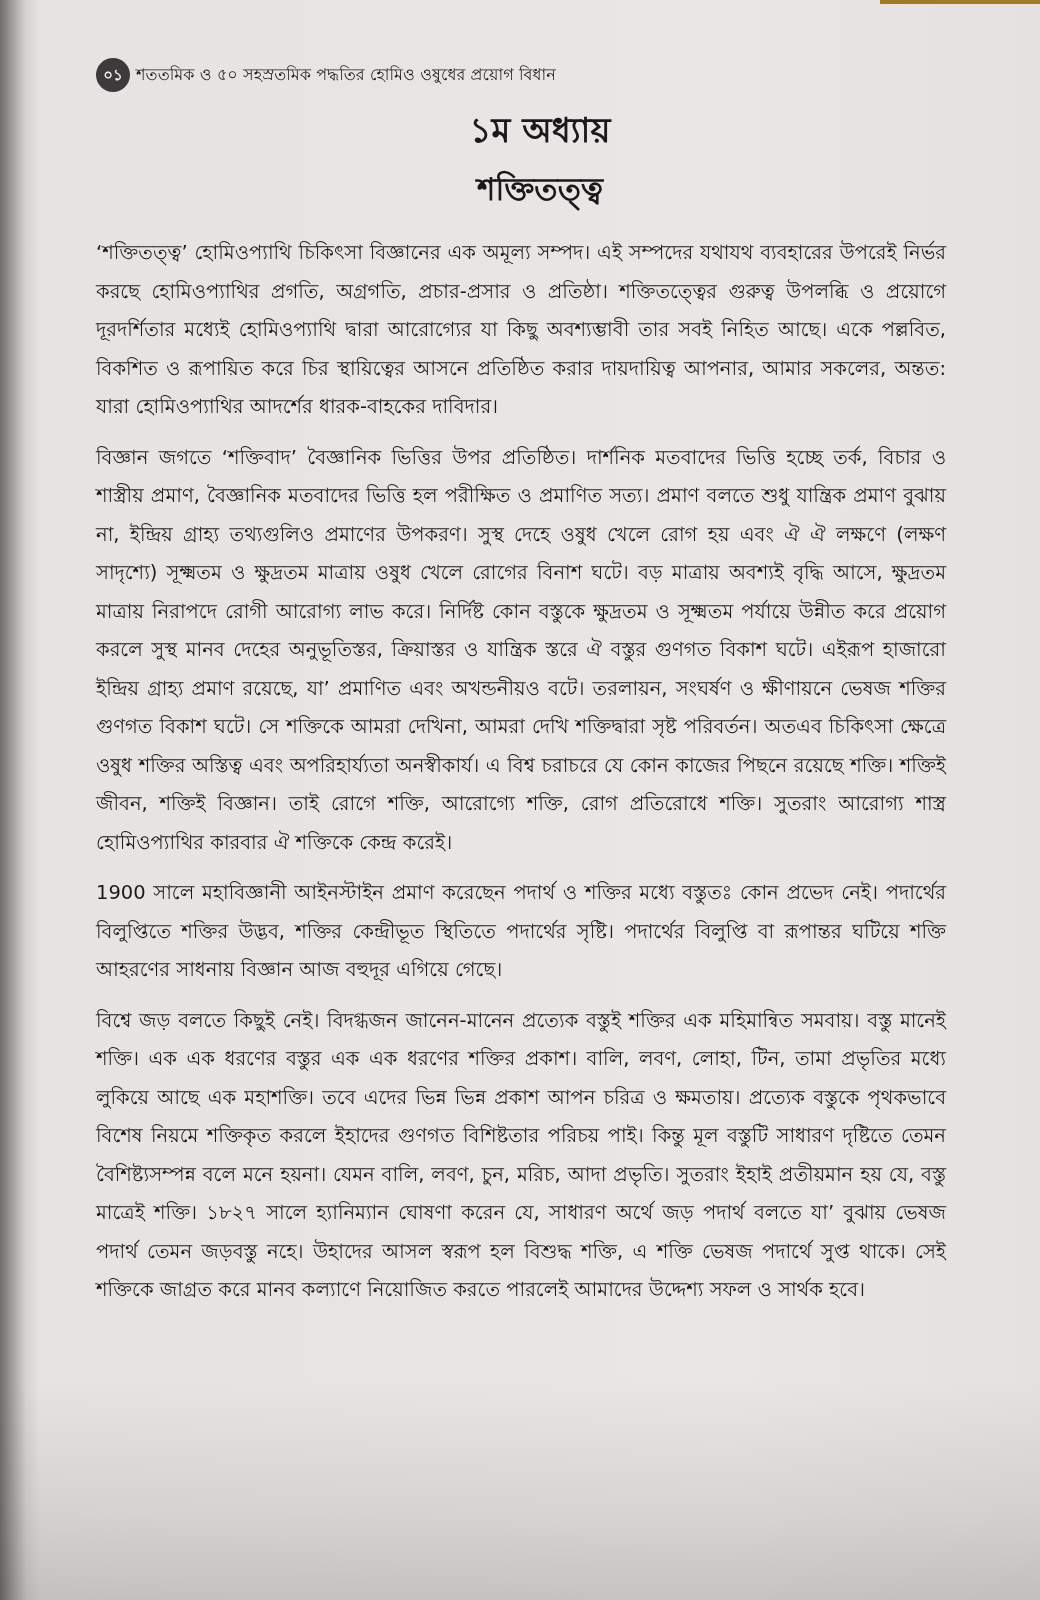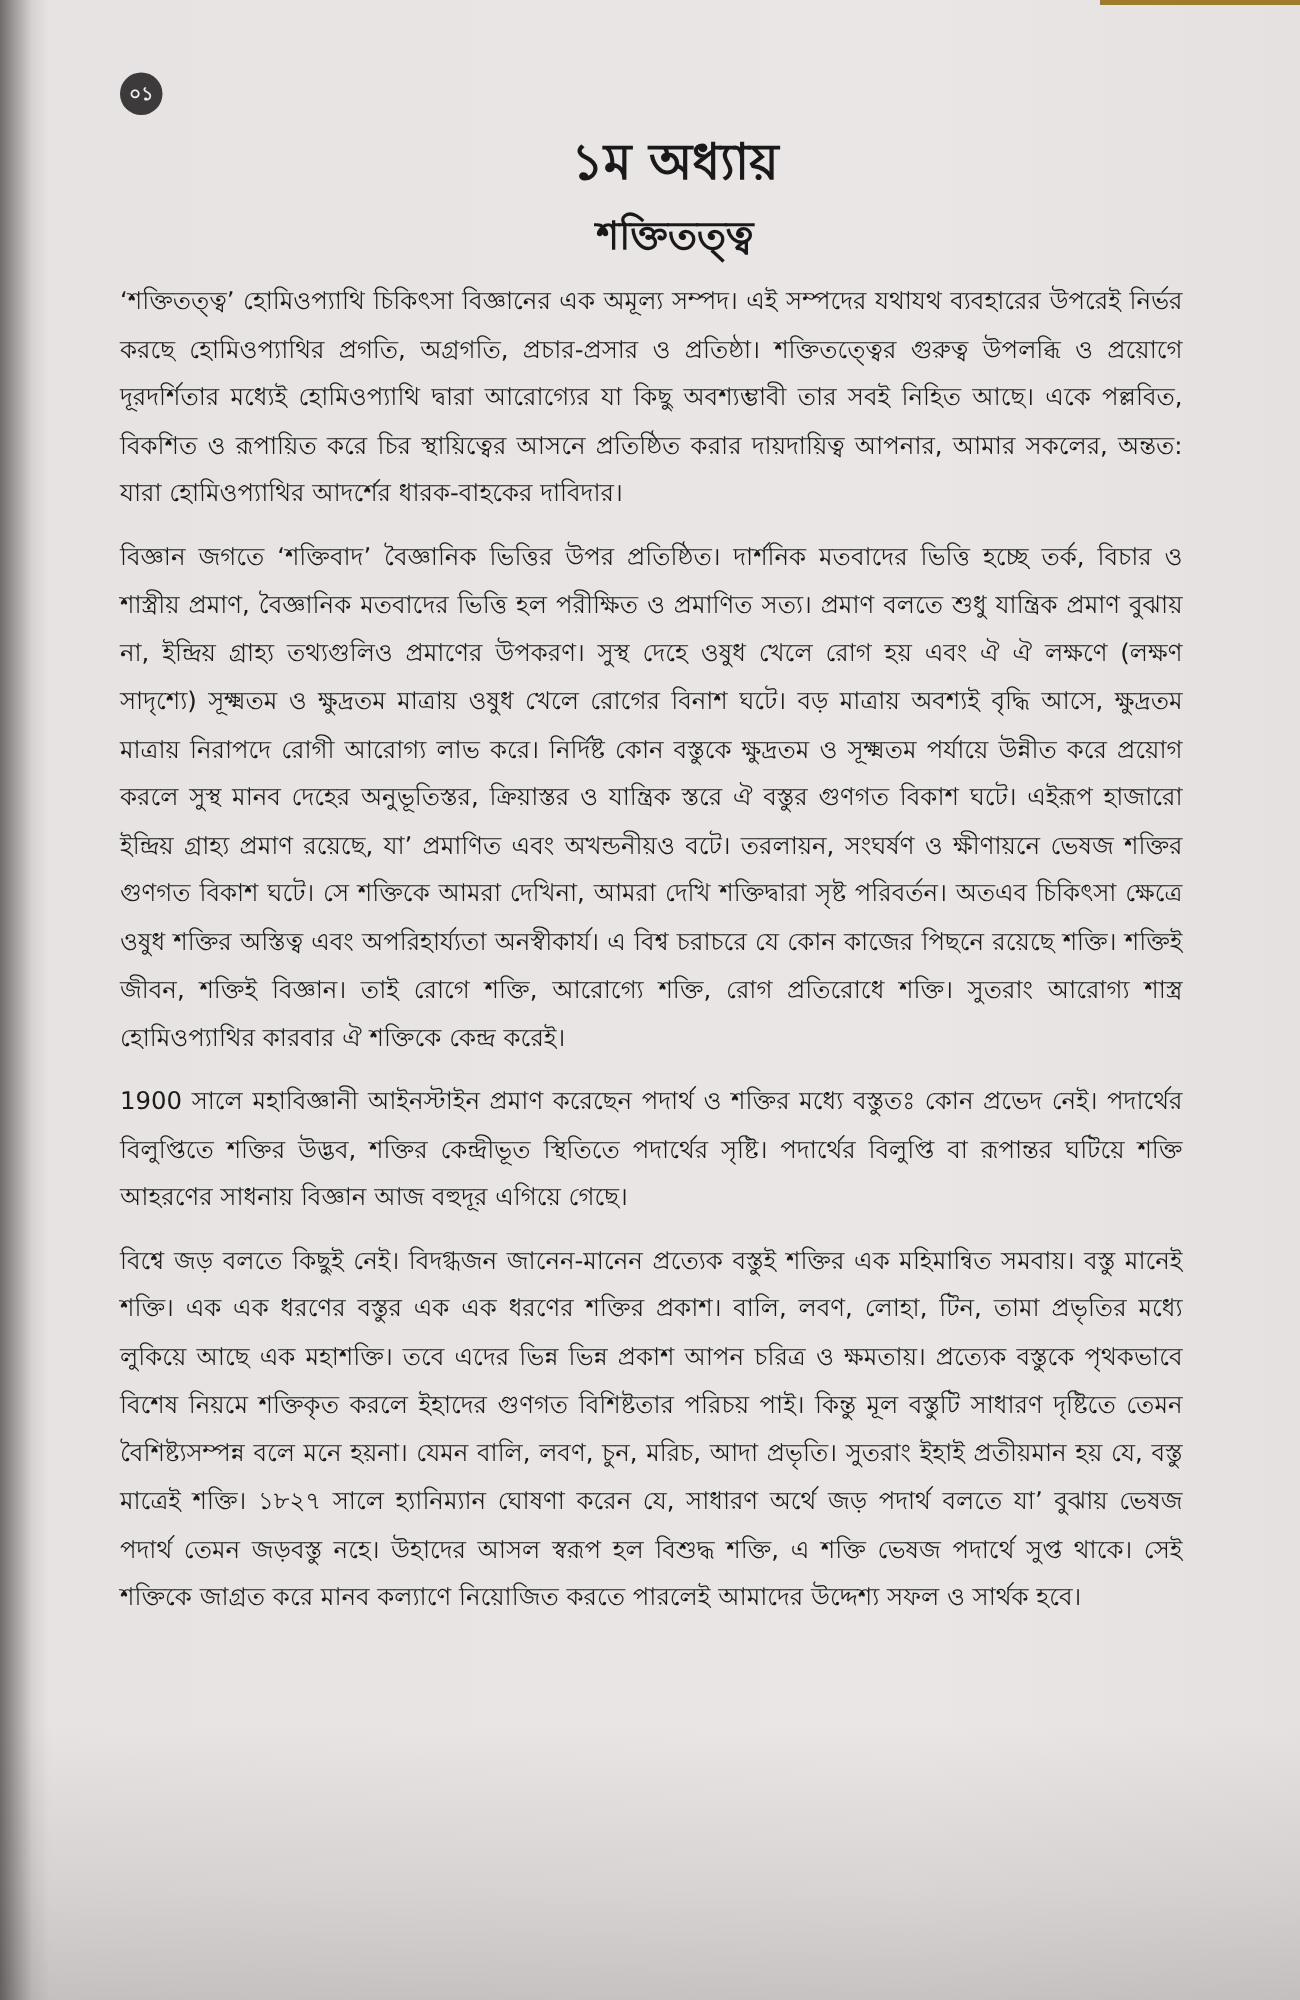--- a/index.html
+++ b/index.html
@@ -31,37 +31,38 @@
     width: 34px; height: 34px; border-radius: 50%;
     background: #3c3a3a; color: #f0eeee;
     display: flex; align-items: center; justify-content: center;
     font-size: 15px; font-weight: bold; text-align: right;
   }
   .running-title { font-size: 16px; color: #1d1b1b; letter-spacing: 0.1px; }
   .chapter {
     position: absolute; left: 0; width: 1040px; top: 110px; text-align: center;
     color: #1a1818; font-weight: bold;
   }
-  .chapter .num { font-size: 40px; line-height: 40px; padding-left: 40px; }
+  .chapter .num { font-size: 34px; line-height: 40px; padding-left: 40px; }
   .chapter .title { font-size: 31px; line-height: 44px; margin-top: 17px; padding-left: 40px; }
   .body-text {
     position: absolute; left: 96px; top: 222px; width: 850px;
     color: #1b1919; font-size: 19.5px; line-height: 38.5px;
     text-align: justify;
   }
-  .body-text p { margin: 0 0 12px 0; }
+  .body-text p { margin: 12px 0 12px 0; }
 </style>
 </head>
 <body>
 
 <div class="page">
   <div class="topedge"></div>
 
   <div class="header">
     <div class="page-badge">০১</div>
+    <div class="running-title">শততমিক ও ৫০ সহস্রতমিক পদ্ধতির হোমিও ওষুধের প্রয়োগ বিধান</div>
   </div>
 
   <div class="chapter">
     <div class="num">১ম অধ্যায়</div>
     <div class="title">শক্তিতত্ত্ব</div>
   </div>
 
   <div class="body-text">
     <p>‘শক্তিতত্ত্ব’ হোমিওপ্যাথি চিকিৎসা বিজ্ঞানের এক অমূল্য সম্পদ। এই সম্পদের যথাযথ ব্যবহারের উপরেই নির্ভর করছে হোমিওপ্যাথির প্রগতি, অগ্রগতি, প্রচার-প্রসার ও প্রতিষ্ঠা। শক্তিতত্ত্বের গুরুত্ব উপলব্ধি ও প্রয়োগে দূরদর্শিতার মধ্যেই হোমিওপ্যাথি দ্বারা আরোগ্যের যা কিছু অবশ্যম্ভাবী তার সবই নিহিত আছে। একে পল্লবিত, বিকশিত ও রূপায়িত করে চির স্থায়িত্বের আসনে প্রতিষ্ঠিত করার দায়দায়িত্ব আপনার, আমার সকলের, অন্তত: যারা হোমিওপ্যাথির আদর্শের ধারক-বাহকের দাবিদার।</p>
     <p>বিজ্ঞান জগতে ‘শক্তিবাদ’ বৈজ্ঞানিক ভিত্তির উপর প্রতিষ্ঠিত। দার্শনিক মতবাদের ভিত্তি হচ্ছে তর্ক, বিচার ও শাস্ত্রীয় প্রমাণ, বৈজ্ঞানিক মতবাদের ভিত্তি হল পরীক্ষিত ও প্রমাণিত সত্য। প্রমাণ বলতে শুধু যান্ত্রিক প্রমাণ বুঝায় না, ইন্দ্রিয় গ্রাহ্য তথ্যগুলিও প্রমাণের উপকরণ। সুস্থ দেহে ওষুধ খেলে রোগ হয় এবং ঐ ঐ লক্ষণে (লক্ষণ সাদৃশ্যে) সূক্ষ্মতম ও ক্ষুদ্রতম মাত্রায় ওষুধ খেলে রোগের বিনাশ ঘটে। বড় মাত্রায় অবশ্যই বৃদ্ধি আসে, ক্ষুদ্রতম মাত্রায় নিরাপদে রোগী আরোগ্য লাভ করে। নির্দিষ্ট কোন বস্তুকে ক্ষুদ্রতম ও সূক্ষ্মতম পর্যায়ে উন্নীত করে প্রয়োগ করলে সুস্থ মানব দেহের অনুভূতিস্তর, ক্রিয়াস্তর ও যান্ত্রিক স্তরে ঐ বস্তুর গুণগত বিকাশ ঘটে। এইরূপ হাজারো ইন্দ্রিয় গ্রাহ্য প্রমাণ রয়েছে, যা’ প্রমাণিত এবং অখন্ডনীয়ও বটে। তরলায়ন, সংঘর্ষণ ও ক্ষীণায়নে ভেষজ শক্তির গুণগত বিকাশ ঘটে। সে শক্তিকে আমরা দেখিনা, আমরা দেখি শক্তিদ্বারা সৃষ্ট পরিবর্তন। অতএব চিকিৎসা ক্ষেত্রে ওষুধ শক্তির অস্তিত্ব এবং অপরিহার্য্যতা অনস্বীকার্য। এ বিশ্ব চরাচরে যে কোন কাজের পিছনে রয়েছে শক্তি। শক্তিই জীবন, শক্তিই বিজ্ঞান। তাই রোগে শক্তি, আরোগ্যে শক্তি, রোগ প্রতিরোধে শক্তি। সুতরাং আরোগ্য শাস্ত্র হোমিওপ্যাথির কারবার ঐ শক্তিকে কেন্দ্র করেই।</p>

